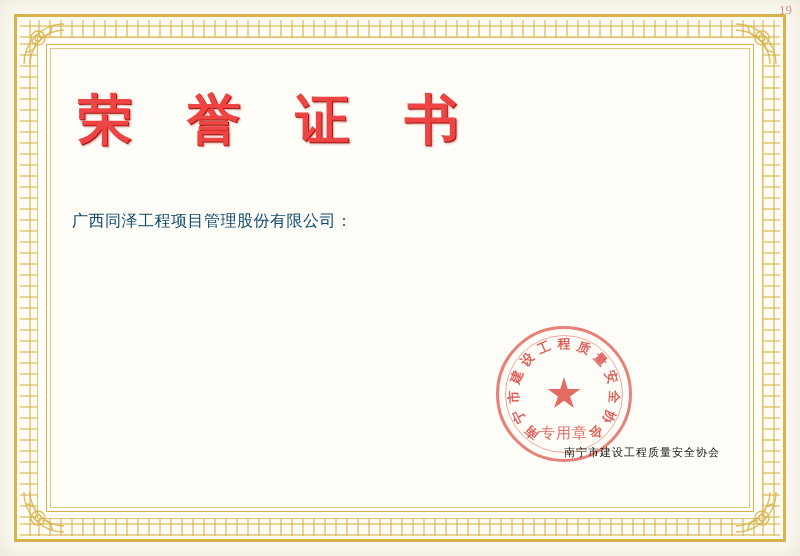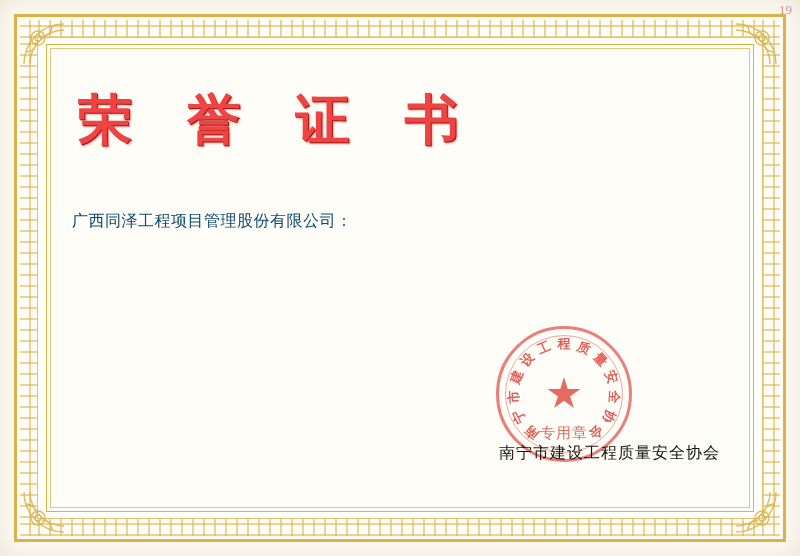--- a/index.html
+++ b/index.html
@@ -145,21 +145,21 @@
     letter-spacing: 0.4px;
   }
 
   
   .signature {
     position: absolute;
     right: 20px;
     bottom: 28px;
     text-align: center;
     font-family: "DejaVu Serif", "Liberation Serif", serif;
-    font-size: 16px;
+    font-size: 11px;
     color: #14140e;
     line-height: 34px;
     letter-spacing: 1px;
     z-index: 6;
   }
   .sig-date {
     letter-spacing: 4px;
   }
 
   

